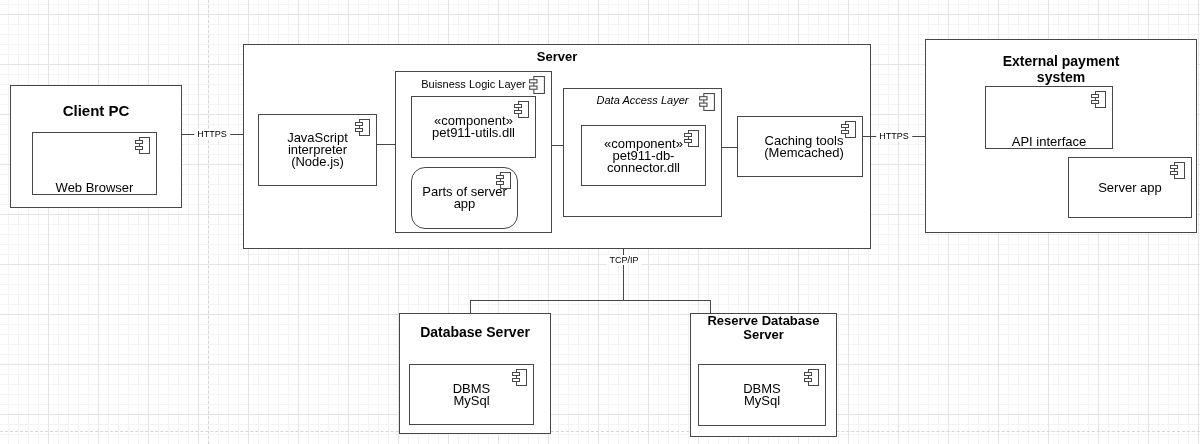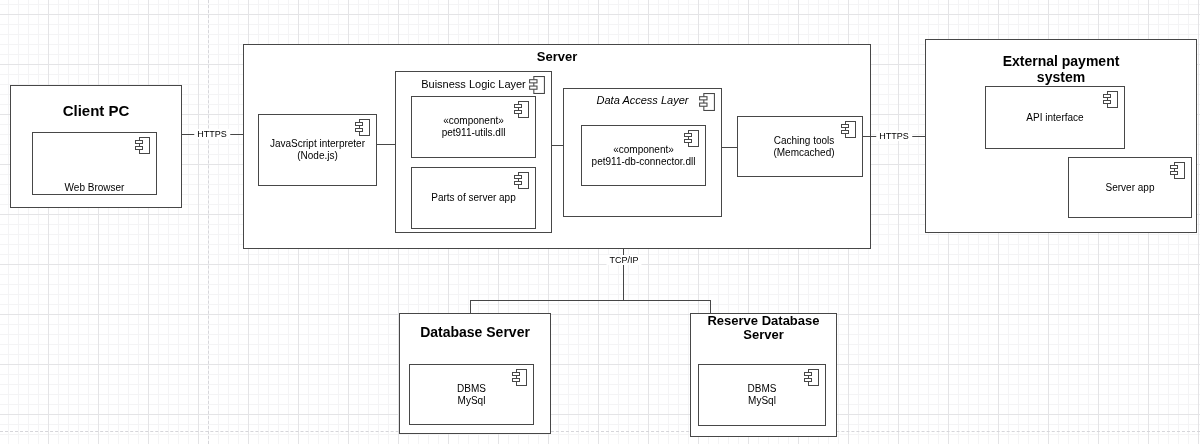--- a/index.html
+++ b/index.html
@@ -25,21 +25,21 @@
   .t-client { margin-top:16px; font-size:15px; }
   .t-server { margin-top:4px;  font-size:13px; }
   .t-eps    { margin-top:13px; font-size:14px; line-height:16px; }
   .t-db     { margin-top:10px; font-size:14px; }
   .t-rdb    { font-size:13px; line-height:14px; }
   .ltitle { display:block; text-align:center; font-size:11px; white-space:pre-line; }
   .lt-bll { margin-top:6px; }
   .lt-dal { margin-top:5px;font-style:italic; }
   .comp {
     display:flex; flex-direction:column; align-items:center; justify-content:center;
-    font-size:10px; line-height:12px; text-align:center; white-space:pre-line;
+    font-size:13px; line-height:12px; text-align:center; white-space:pre-line;
   }
   .comp .name { font-weight:normal; }
   .icon { position:absolute; top:4px; right:6px; line-height:0; }
   .edge { position:absolute; background:#474747; }
   .elabel {
     position:absolute; transform:translate(-50%,-50%);
     background:#fff; padding:0 3px; font-size:9px; white-space:nowrap;
   }
 </style>
 </head>
@@ -132,21 +132,21 @@
       <svg width="15" height="17" viewBox="0 0 15 17">
           <rect x="4.5" y="0.5" width="10" height="16" fill="#fff" stroke="#474747"></rect>
           <rect x="0.5" y="3.5" width="7" height="3" fill="#fff" stroke="#474747"></rect>
           <rect x="0.5" y="9.5" width="7" height="3" fill="#fff" stroke="#474747"></rect>
         </svg>
     </span>
     <span>«component»</span>
     <span class="name">pet911-utils.dll</span>
   </div>
 
-  <div class="comp" style="left:411px;top:167px;width:125px;height:62px;">
+  <div class="comp" style="left:411px;top:167px;width:107px;height:62px;border-radius:14px;">
     <span class="icon">
       <svg width="15" height="17" viewBox="0 0 15 17">
           <rect x="4.5" y="0.5" width="10" height="16" fill="#fff" stroke="#474747"></rect>
           <rect x="0.5" y="3.5" width="7" height="3" fill="#fff" stroke="#474747"></rect>
           <rect x="0.5" y="9.5" width="7" height="3" fill="#fff" stroke="#474747"></rect>
         </svg>
     </span>
     <span>Parts of server app</span>
   </div>
 
@@ -167,21 +167,21 @@
       <svg width="15" height="17" viewBox="0 0 15 17">
           <rect x="4.5" y="0.5" width="10" height="16" fill="#fff" stroke="#474747"></rect>
           <rect x="0.5" y="3.5" width="7" height="3" fill="#fff" stroke="#474747"></rect>
           <rect x="0.5" y="9.5" width="7" height="3" fill="#fff" stroke="#474747"></rect>
         </svg>
     </span>
     <span>Caching tools
 (Memcached)</span>
   </div>
 
-  <div class="comp" style="left:985px;top:86px;width:140px;height:63px;">
+  <div class="comp" style="left:985px;top:86px;width:128px;height:63px;justify-content:flex-end;">
     <span class="icon">
       <svg width="15" height="17" viewBox="0 0 15 17">
           <rect x="4.5" y="0.5" width="10" height="16" fill="#fff" stroke="#474747"></rect>
           <rect x="0.5" y="3.5" width="7" height="3" fill="#fff" stroke="#474747"></rect>
           <rect x="0.5" y="9.5" width="7" height="3" fill="#fff" stroke="#474747"></rect>
         </svg>
     </span>
     <span>API interface</span>
   </div>
 

